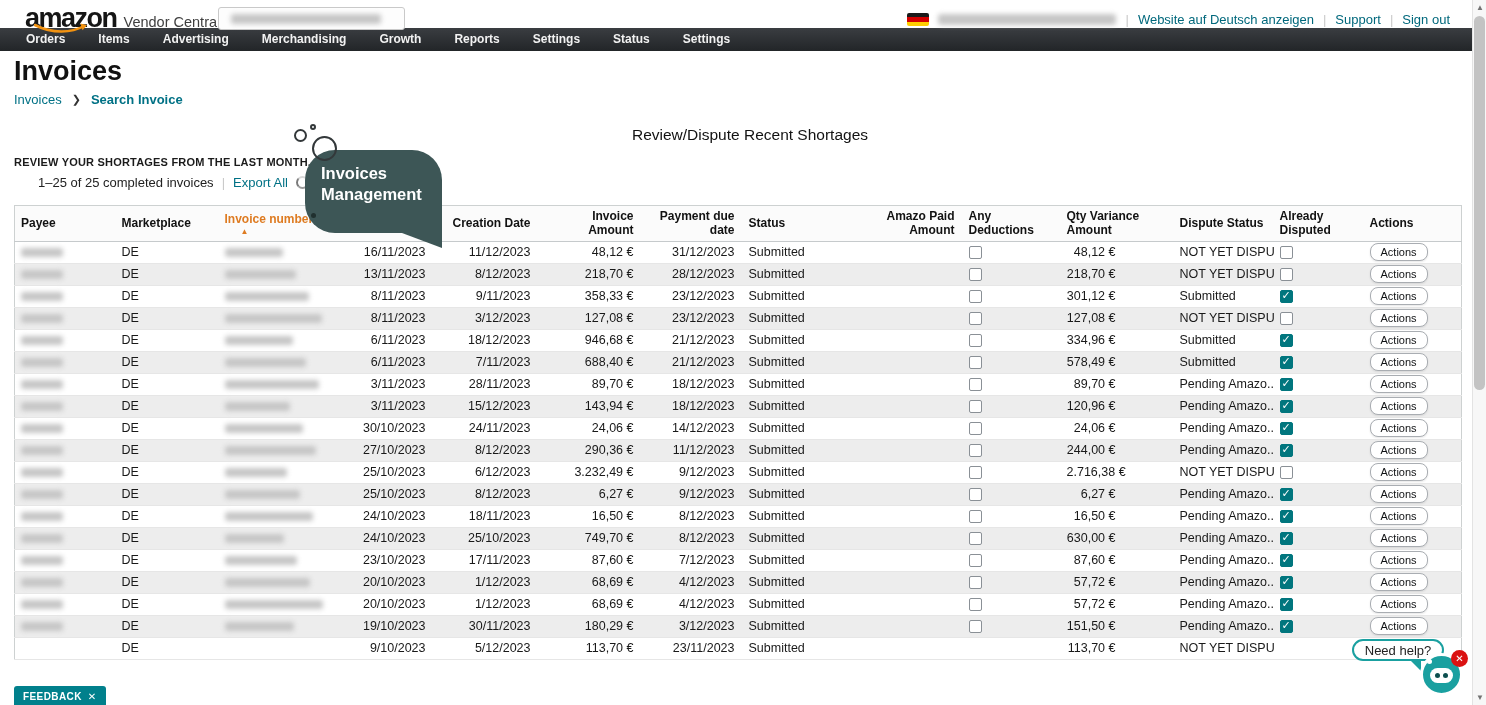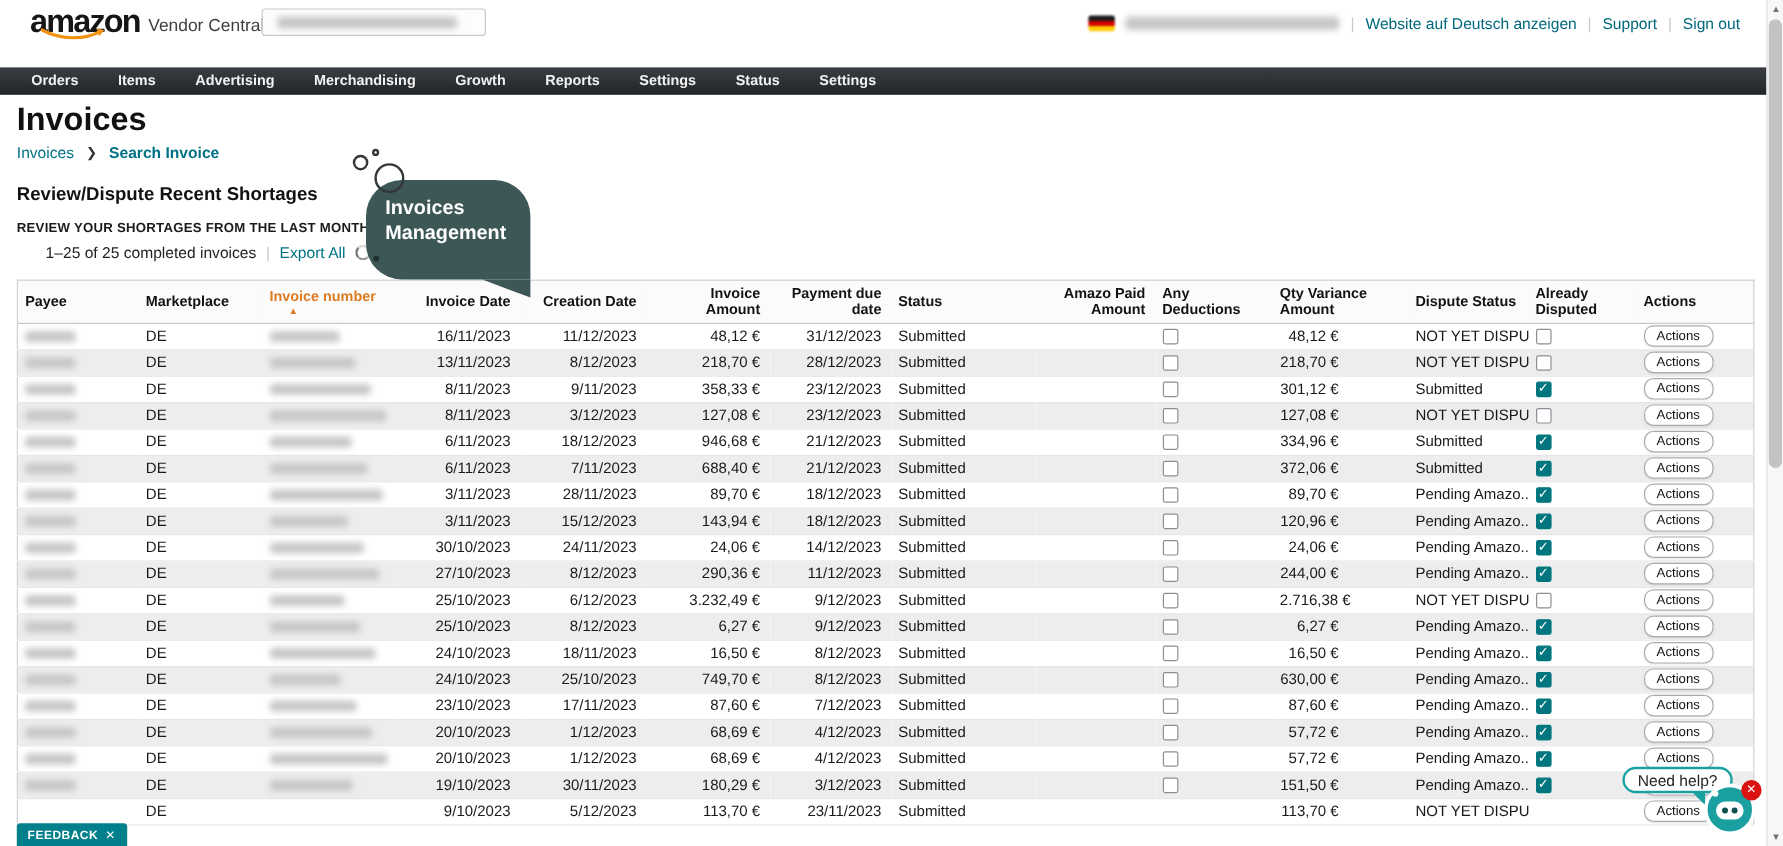--- a/index.html
+++ b/index.html
@@ -1,21 +1,21 @@
 <!DOCTYPE html>
 <html style="--check: #01767e; --callout: #3d5656; --helper: #1aa0a0; --feedback: #01808c; --accent-link: #007185; --sort-orange: #de7b21; --training-blue: #33608c; --nav-bg: #24272a;"><head>
 <meta charset="utf-8">
 <style>
   html,body{margin:0;padding:0;width:1486px;height:705px;overflow:hidden;background:#fff;
     font-family:"Liberation Sans","DejaVu Sans",sans-serif;color:#0f1111;}
   *{box-sizing:border-box;}
   a{text-decoration:none;cursor:pointer;text-align:right;}
 
   
-  .topbar{position:relative;height:56px;background:#fff;}
+  .topbar{position:relative;height:28px;background:#fff;}
   .logo{position:absolute;left:25px;top:3px;display:flex;align-items:flex-end;gap:7px;cursor:pointer;}
   .logo-word-wrap{position:relative;}
   .logo-word{font-size:27px;font-weight:bold;letter-spacing:-1.5px;color:#151515;line-height:30px;}
   .logo-swoosh{position:absolute;left:9px;bottom:-1px;}
   .logo-sub{font-size:14.5px;color:#3e3e3e;padding-bottom:3px;}
   .account-select{position:absolute;left:218px;top:7px;width:187px;height:23px;border:1px solid #c9c9c9;
     border-radius:3px;background:#fdfdfd;display:flex;align-items:center;padding-left:12px;cursor:pointer;}
   .blur{background:#c6c6c6;filter:blur(2.5px);border-radius:3px;}
   .top-links{position:absolute;right:36px;top:0;height:38px;display:flex;align-items:center;gap:9px;font-size:13px;}
   .top-links a{color:#00687c;}
@@ -32,21 +32,21 @@
   .content{padding-left:14px;position:relative;}
   .badge-row{margin-top:35px;display:flex;align-items:center;gap:8px;}
   .training{background:#33608c;color:#fff;font-size:11px;font-weight:bold;letter-spacing:.4px;
     padding:3px 10px;border-radius:2px;cursor:pointer;}
   .badge-chevron{color:#8b8b8b;font-size:12px;line-height:8px;cursor:pointer;}
   h1{margin:5px 0 0 0;font-size:27px;font-weight:bold;color:#111;}
   .breadcrumb{margin-top:5px;font-size:13px;display:flex;align-items:center;gap:10px;}
   .breadcrumb a{color:#007185;}
   .bc-sep{color:#333;font-size:11px;}
   .bc-current{font-weight:bold;}
-  h2{margin:19px 0 0 0;font-size:15.5px;font-weight:bold;color:#121212;}
+  h2{margin:19px 0 0 0;font-size:15.5px;font-weight:normal;color:#121212;text-align:center;}
   .subtitle{margin-top:12px;font-size:11px;font-weight:bold;color:#1b1b1b;letter-spacing:.2px;}
   .results-row{margin-top:7px;font-size:13px;color:#222;display:flex;align-items:center;gap:8px;margin-left:24px;}
   .results-row a{color:#007185;}
   .spinner{display:inline-block;width:13px;height:13px;border-radius:50%;
     border:2.5px solid #d9d9d9;border-left-color:#7a7a7a;border-bottom-color:#9a9a9a;}
 
   
   table{margin-top:15px;border-collapse:collapse;table-layout:fixed;width:1447px;
     border:1px solid #cdd1d1;background:#fff;}
   thead th{font-size:12px;font-weight:bold;color:#121212;text-align:left;vertical-align:middle;
@@ -309,21 +309,21 @@
           <td>
             <div class="blur blur-cell" style="width:81px"></div>
           </td>
           <td class="r">6/11/2023</td>
           <td class="r">7/11/2023</td>
           <td class="r">688,40 €</td>
           <td class="r">21/12/2023</td>
           <td>Submitted</td>
           <td class="r"></td>
           <td><span class="cb"></span></td>
-          <td class="qty-val">372,06 €</td>
+          <td class="qty-val">578,49 €</td>
           <td>Submitted</td>
           <td><span class="cb checked"><span class="tick">✓</span></span></td>
           <td><button class="actions-btn">Actions</button></td>
         </tr>
         <tr>
           <td>
             <div class="blur blur-cell" style="width:42px"></div>
           </td>
           <td>DE</td>
           <td>

